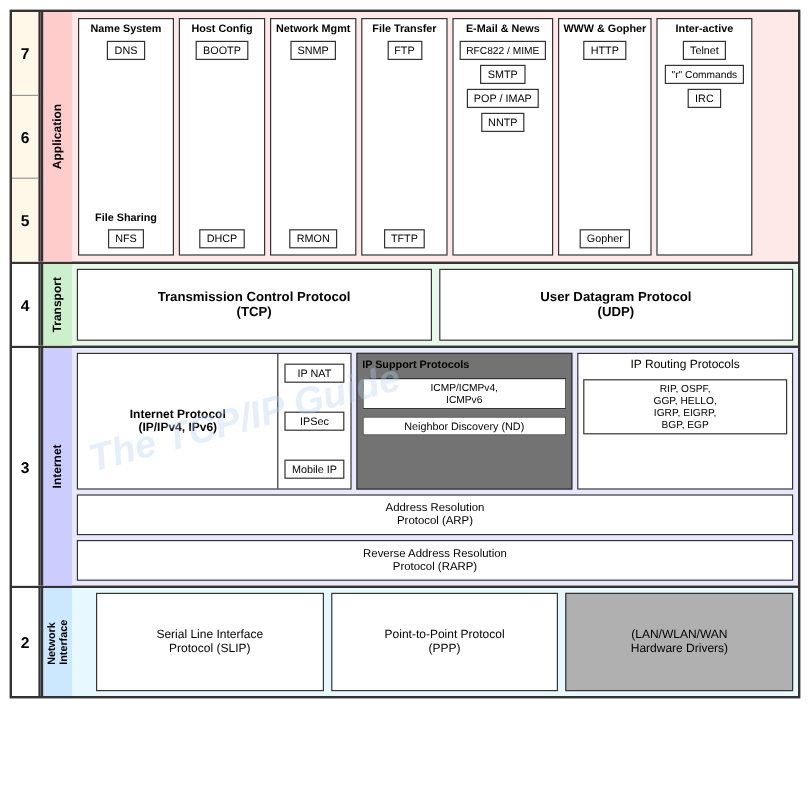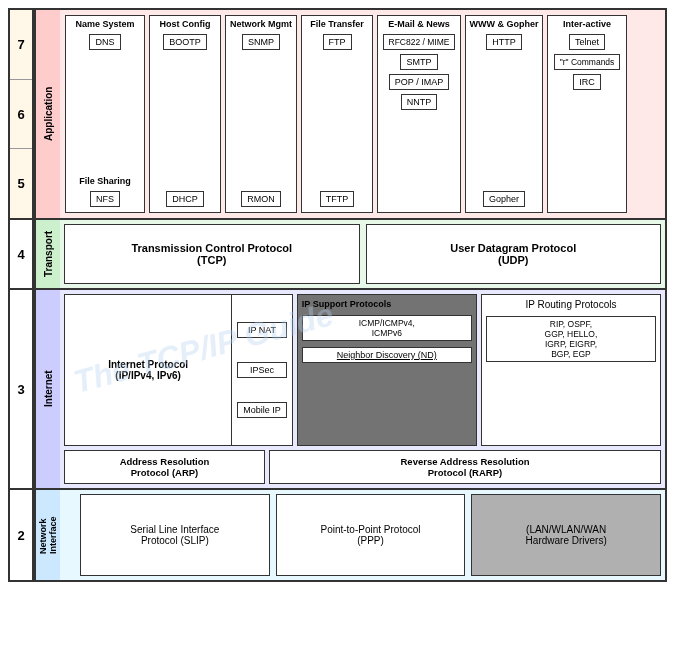--- a/index.html
+++ b/index.html
@@ -251,30 +251,30 @@
           <div style="display:flex; flex-direction:column; justify-content:center; gap:20px; padding:5px;">
             <div class="inner-box">IP NAT</div>
             <div class="inner-box">IPSec</div>
             <div class="inner-box">Mobile IP</div>
           </div>
         </div>
 
         <div style="flex:1.5; border:1px solid #333; background:#737373; padding:4px; display:flex; flex-direction:column; align-items:flex-start;">
           <div style="font-weight:bold; font-size:9px; margin-bottom:4px; text-align:center;">IP Support Protocols</div>
           <div class="inner-box" style="width:100%; font-size:8.5px;">ICMP/ICMPv4,<br>ICMPv6</div>
-          <div class="inner-box" style="width:100%; font-size:9px; margin-top:4px;text-decoration:underline;">Neighbor Discovery (ND)</div>
+          <div class="inner-box" style="width:100%; font-size:9px; margin-top:4px;">Neighbor Discovery (ND)</div>
         </div>
 
         <div style="flex:1.5; border:1px solid #333; background:#fff; padding:4px; display:flex; flex-direction:column; align-items:center;">
           <div style="font-weight:normal; font-size:10px; margin-bottom:4px; text-align:center;">IP Routing Protocols</div>
           <div class="inner-box" style="width:100%; font-size:8.5px;">RIP, OSPF,<br>GGP, HELLO,<br>IGRP, EIGRP,<br>BGP, EGP</div>
         </div>
       </div>
 
-      <div style="display:flex; flex-direction:row; gap:4px;font-weight:bold;">
+      <div style="display:flex; flex-direction:column; gap:4px;">
         <div style="flex:1; border:1px solid #333; background:#fff; text-align:center; padding:5px 4px; font-size:9.5px;">
           Address Resolution<br>Protocol (ARP)
         </div>
         <div style="flex:2; border:1px solid #333; background:#fff; text-align:center; padding:5px 4px; font-size:9.5px;">
           Reverse Address Resolution<br>Protocol (RARP)
         </div>
       </div>
     </div>
   </div>
 

